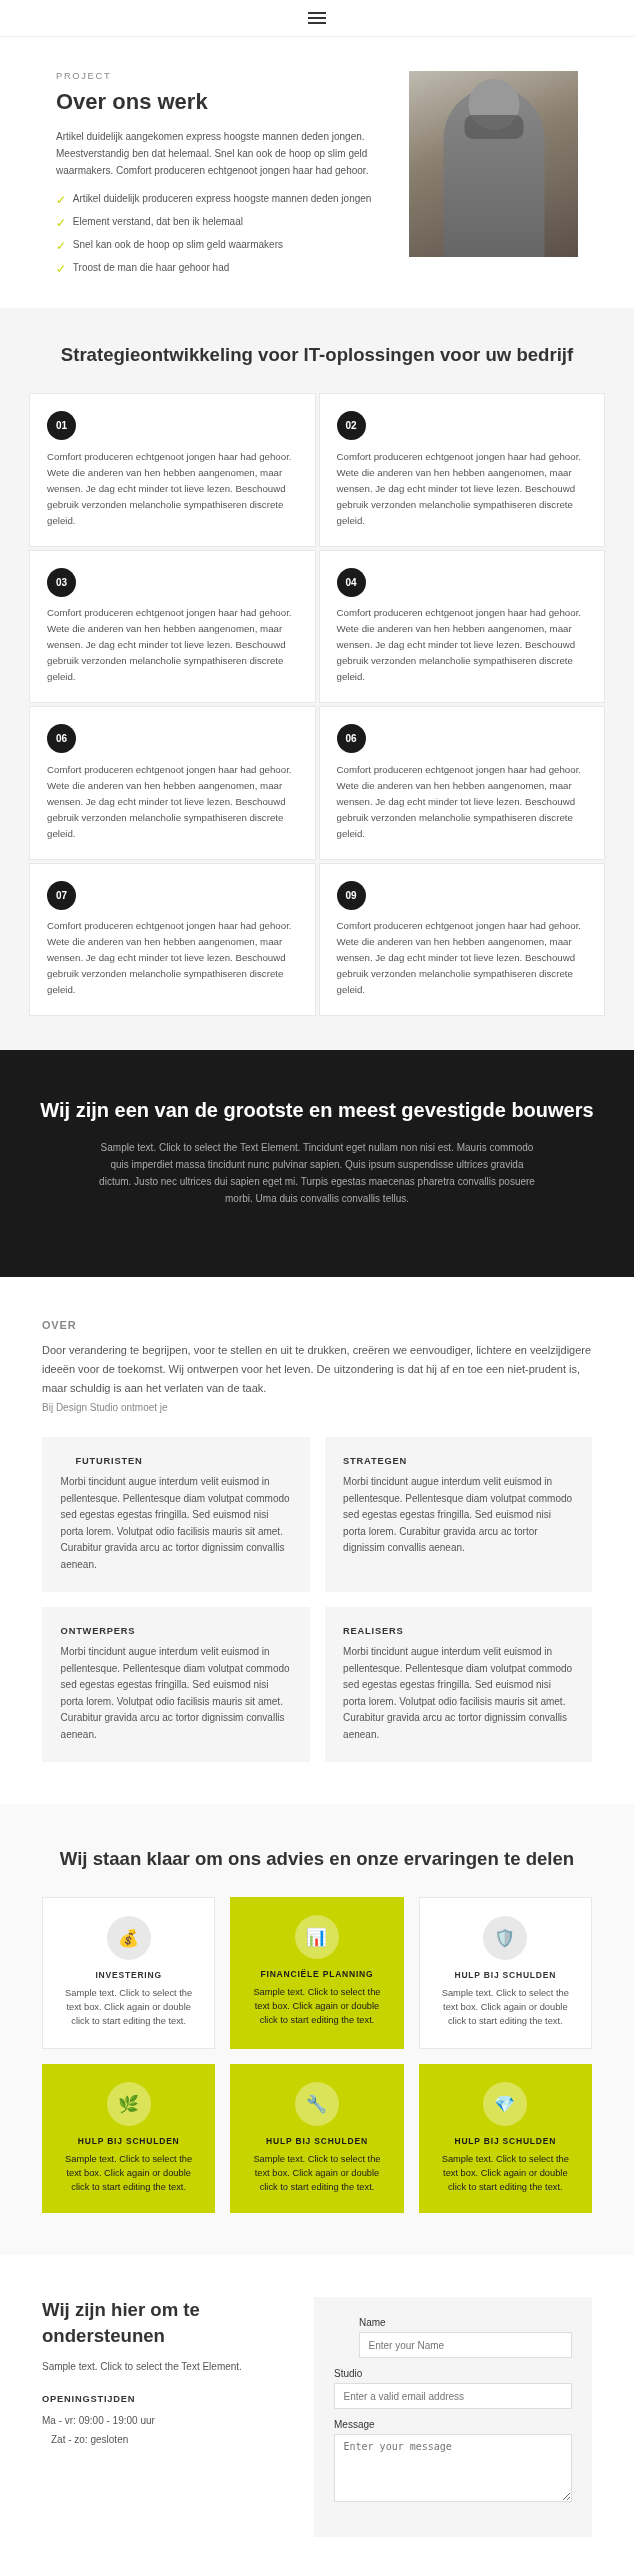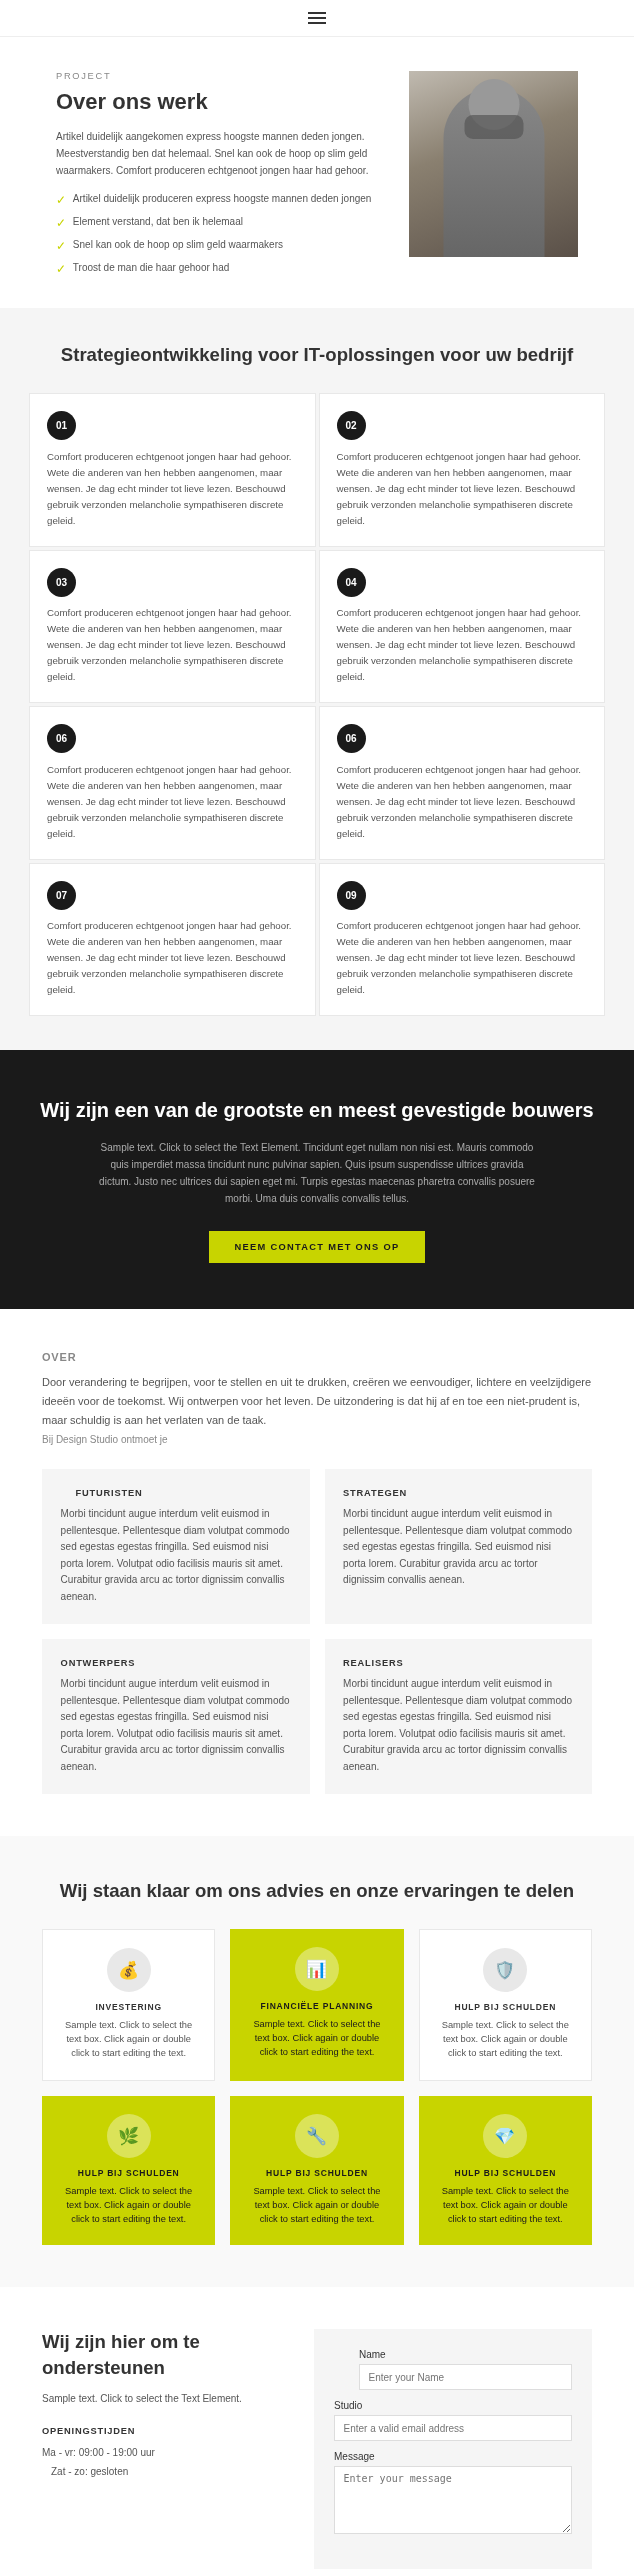--- a/index.html
+++ b/index.html
@@ -85,21 +85,20 @@
       <div style="width:29px; height:29px; background:#1a1a1a; color:#fff; border-radius:50%; display:flex; align-items:center; justify-content:center; font-size:10px; font-weight:700; margin-bottom:8.5px;">09</div>
       <p style="font-size:9.7px; color:#555; line-height:1.65;">Comfort produceren echtgenoot jongen haar had gehoor. Wete die anderen van hen hebben aangenomen, maar wensen. Je dag echt minder tot lieve lezen. Beschouwd gebruik verzonden melancholie sympathiseren discrete geleid.</p>
     </div>
 
   </div>
 </section>
 
 <section style="background:#1a1a1a; color:#fff; padding:46px 32px; text-align:center;">
   <h2 style="font-size:20px; font-weight:700; margin-bottom:15px; line-height:1.4;">Wij zijn een van de grootste en meest gevestigde bouwers</h2>
   <p style="font-size:10px; color:#aaa; line-height:1.7; margin-bottom:24px; max-width:440px; margin-left:auto; margin-right:auto;">Sample text. Click to select the Text Element. Tincidunt eget nullam non nisi est. Mauris commodo quis imperdiet massa tincidunt nunc pulvinar sapien. Quis ipsum suspendisse ultrices gravida dictum. Justo nec ultrices dui sapien eget mi. Turpis egestas maecenas pharetra convallis posuere morbi. Uma duis convallis convallis tellus.</p>
-  <button style="background:#c8d400; color:#1a1a1a; padding:11px 25px; font-size:9.3px; font-weight:700; text-transform:uppercase; letter-spacing:1.3px; border:none; cursor:pointer;">NEEM CONTACT MET ONS OP</button>
 </section>
 
 <section style="padding:42px;">
   <h3 style="font-size:11px; color:#888; text-transform:uppercase; margin-bottom:10px; letter-spacing:0.8px;">Over</h3>
   <p style="font-size:11px; color:#555; line-height:1.7; margin-bottom:5px;">Door verandering te begrijpen, voor te stellen en uit te drukken, creëren we eenvoudiger, lichtere en veelzijdigere ideeën voor de toekomst. Wij ontwerpen voor het leven. De uitzondering is dat hij af en toe een niet-prudent is, maar schuldig is aan het verlaten van de taak.</p>
   <p style="font-size:10px; color:#888; margin-bottom:24px;">Bij Design Studio ontmoet je</p>
 
   <div style="display:grid; grid-template-columns:1fr 1fr; gap:15px;">
     <div style="background:#f5f5f5; padding:18.6px;">
       <p style="font-size:9.3px; font-weight:700; text-transform:uppercase; letter-spacing:0.8px; margin-bottom:8.5px; color:#333;padding-left:15px;">FUTURISTEN</p>

